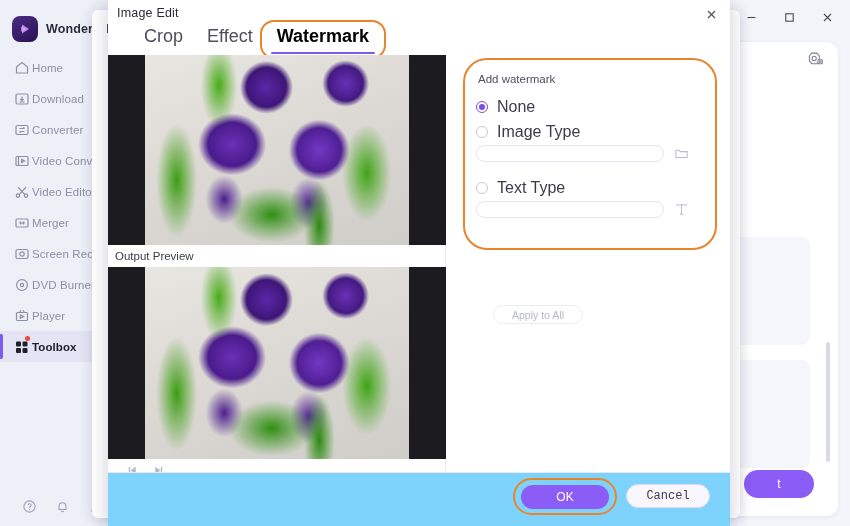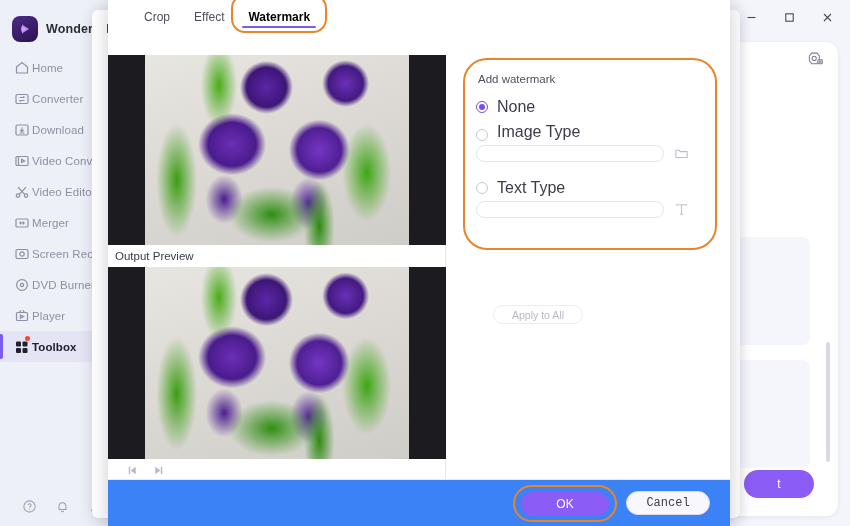--- a/index.html
+++ b/index.html
@@ -163,22 +163,22 @@
     position: absolute; right: 8px; top: 3px;
     width: 22px; height: 22px; display: flex;
     align-items: center; justify-content: center; color: #55555f;
   }
   .dlg-tabs {
     position: relative; height: 29px;
     display: flex; align-items: flex-start; gap: 0; padding-left: 24px;
   }
   .tab {
     position: relative; height: 24px; padding: 0 12px;
-    font-size: 12px; color: #4e4e5c;
-    display: flex; align-items: flex-end; justify-content: center;
+    font-size: 18px; color: #4e4e5c;
+    display: flex; align-items: flex-start; justify-content: center;
   }
   .tab.active { color: #000000; font-weight: 700; }
   .tab.active .tab-underline {
     position: absolute; left: 6px; right: 6px; bottom: -4px;
     height: 2px; background: #7c5cf0; border-radius: 1px;
   }
   .tab.highlight-ring::after {
     content: ""; position: absolute; left: -5px; right: -5px; top: -6px; bottom: -9px;
     border: 2px solid #e8852c; border-radius: 14px; pointer-events: none;
   }
@@ -240,21 +240,21 @@
     background: #fff;
   }
   .wm-title {
     position: absolute; left: 13px; top: 13px;
     font-size: 11.5px; color: #50505e;
   }
   .radio-row {
     position: absolute; left: 11px; display: flex; align-items: center; gap: 9px;
   }
   .radio-row.r-none { top: 38px; }
-  .radio-row.r-image { top: 63px; align-items: flex-end; }
+  .radio-row.r-image { top: 63px; }
   .radio-row.r-text { top: 119px; }
   .radio {
     width: 12px; height: 12px; border-radius: 50%;
     border: 1px solid #c6c8d6; background: #fff;
     flex: 0 0 12px; position: relative;
   }
   .radio.checked { border: 1.5px solid #7c4de0; }
   .radio.checked::after {
     content: ""; position: absolute; left: 2px; top: 2px;
     width: 6px; height: 6px; border-radius: 50%; background: #7c4de0;
@@ -279,22 +279,22 @@
     position: absolute; left: 46px; top: 250px;
     width: 90px; height: 19px; border-radius: 10px;
     border: 1px solid #eceded; background: #fff;
     font-size: 10.5px; color: #b6b8c7;
     display: flex; align-items: center; justify-content: center;
     font-family: "Liberation Sans", sans-serif;
   }
 
   
   .dlg-footer {
-    position: absolute; left: 0; right: 0; bottom: 0; height: 47px;
-    border-top: 1px solid #e9eaf1; background: #3b82f6;
+    position: absolute; left: 0; right: 0; bottom: 0; height: 54px;
+    border-top: 1px solid #e9eaf1; background: #7dd3fc;
   }
   .ok-wrap {
     position: absolute; right: 113px; top: 5px;
     width: 104px; height: 37px;
     border: 2px solid #e8852c; border-radius: 20px;
     display: flex; align-items: center; justify-content: center;
   }
   .ok-btn {
     width: 88px; height: 24px; border-radius: 12px;
     background: #8b5cf6; color: #fff; border: none;
@@ -333,34 +333,34 @@
           <span class="nav-icon">
               <svg viewBox="0 0 16 16" fill="none" stroke="currentColor" stroke-width="1.2">
                 <path d="M2.5 7 L8 2.6 L13.5 7 V13 H2.5 Z"></path>
               </svg>
             </span>
           <span class="nav-label">Home</span>
         </div>
         <div class="nav-item">
           <span class="nav-icon">
               <svg viewBox="0 0 16 16" fill="none" stroke="currentColor" stroke-width="1.2">
+                <rect x="2" y="3" width="12" height="10" rx="1.5"></rect>
+                <path d="M8 5.4v4M6.2 7.8 8 9.6l1.8-1.8M5.5 11h5"></path>
+              </svg>
+            </span>
+          <span class="nav-label">Download</span>
+        </div>
+        <div class="nav-item">
+          <span class="nav-icon">
+              <svg viewBox="0 0 16 16" fill="none" stroke="currentColor" stroke-width="1.2">
                 <rect x="2" y="3.5" width="12" height="9" rx="1.5"></rect>
                 <path d="M5.5 6.5h5M10.5 6.5l-1.2-1.2M10.5 9.5h-5M5.5 9.5l1.2 1.2"></path>
               </svg>
             </span>
           <span class="nav-label">Converter</span>
-        </div>
-        <div class="nav-item">
-          <span class="nav-icon">
-              <svg viewBox="0 0 16 16" fill="none" stroke="currentColor" stroke-width="1.2">
-                <rect x="2" y="3" width="12" height="10" rx="1.5"></rect>
-                <path d="M8 5.4v4M6.2 7.8 8 9.6l1.8-1.8M5.5 11h5"></path>
-              </svg>
-            </span>
-          <span class="nav-label">Download</span>
         </div>
         <div class="nav-item">
           <span class="nav-icon">
               <svg viewBox="0 0 16 16" fill="none" stroke="currentColor" stroke-width="1.2">
                 <rect x="2" y="3.5" width="12" height="9" rx="1"></rect>
                 <path d="M4.5 3.5v9"></path>
                 <path d="M7.6 6.4 10.6 8 7.6 9.6Z"></path>
               </svg>
             </span>
           <span class="nav-label">Video Converter</span>
@@ -502,20 +502,28 @@
           <path d="M3 3l7 7M10 3l-7 7"></path>
         </svg>
     </div>
     <div class="mid-purple-1"></div>
     <div class="mid-purple-2"></div>
     <div class="mid-foot-text">E</div>
   </div>
 
   <div class="dialog">
 
+    <div class="dlg-header">
+      <div class="dlg-title">Image Edit</div>
+      <div class="dlg-close">
+        <svg width="13" height="13" viewBox="0 0 13 13" stroke="currentColor" stroke-width="1.3">
+            <path d="M3 3l7 7M10 3l-7 7"></path>
+          </svg>
+      </div>
+    </div>
 
     <div class="dlg-tabs">
       <div class="tab">
         <span>Crop</span>
       </div>
       <div class="tab">
         <span>Effect</span>
       </div>
       <div class="tab active highlight-ring">
         <span>Watermark</span>

